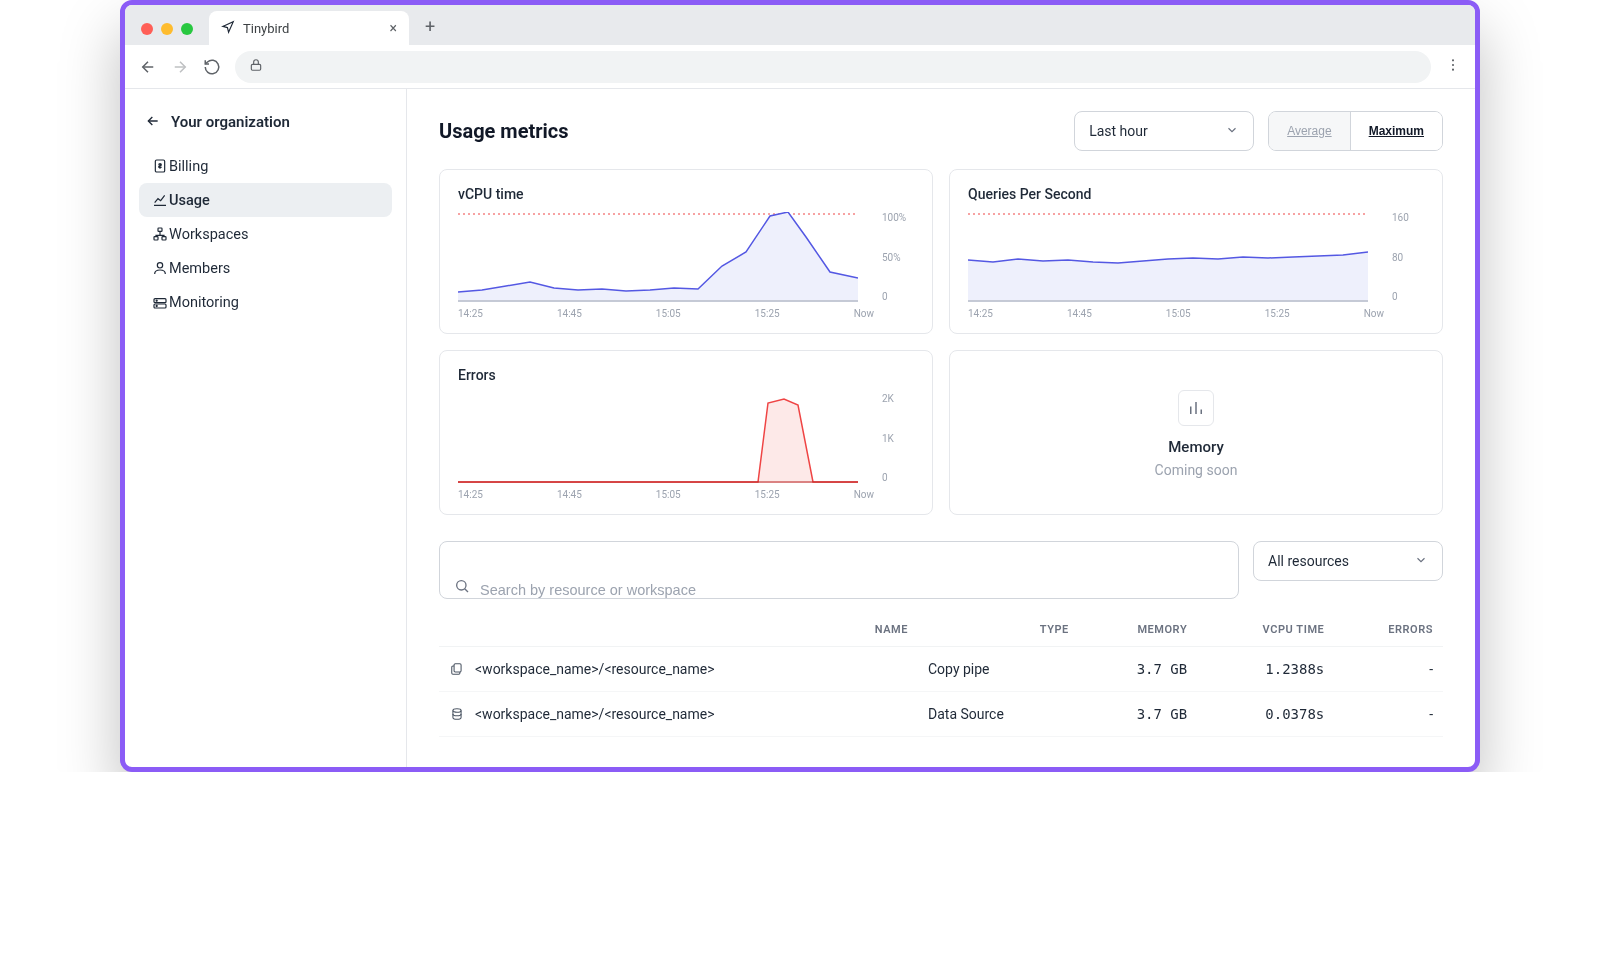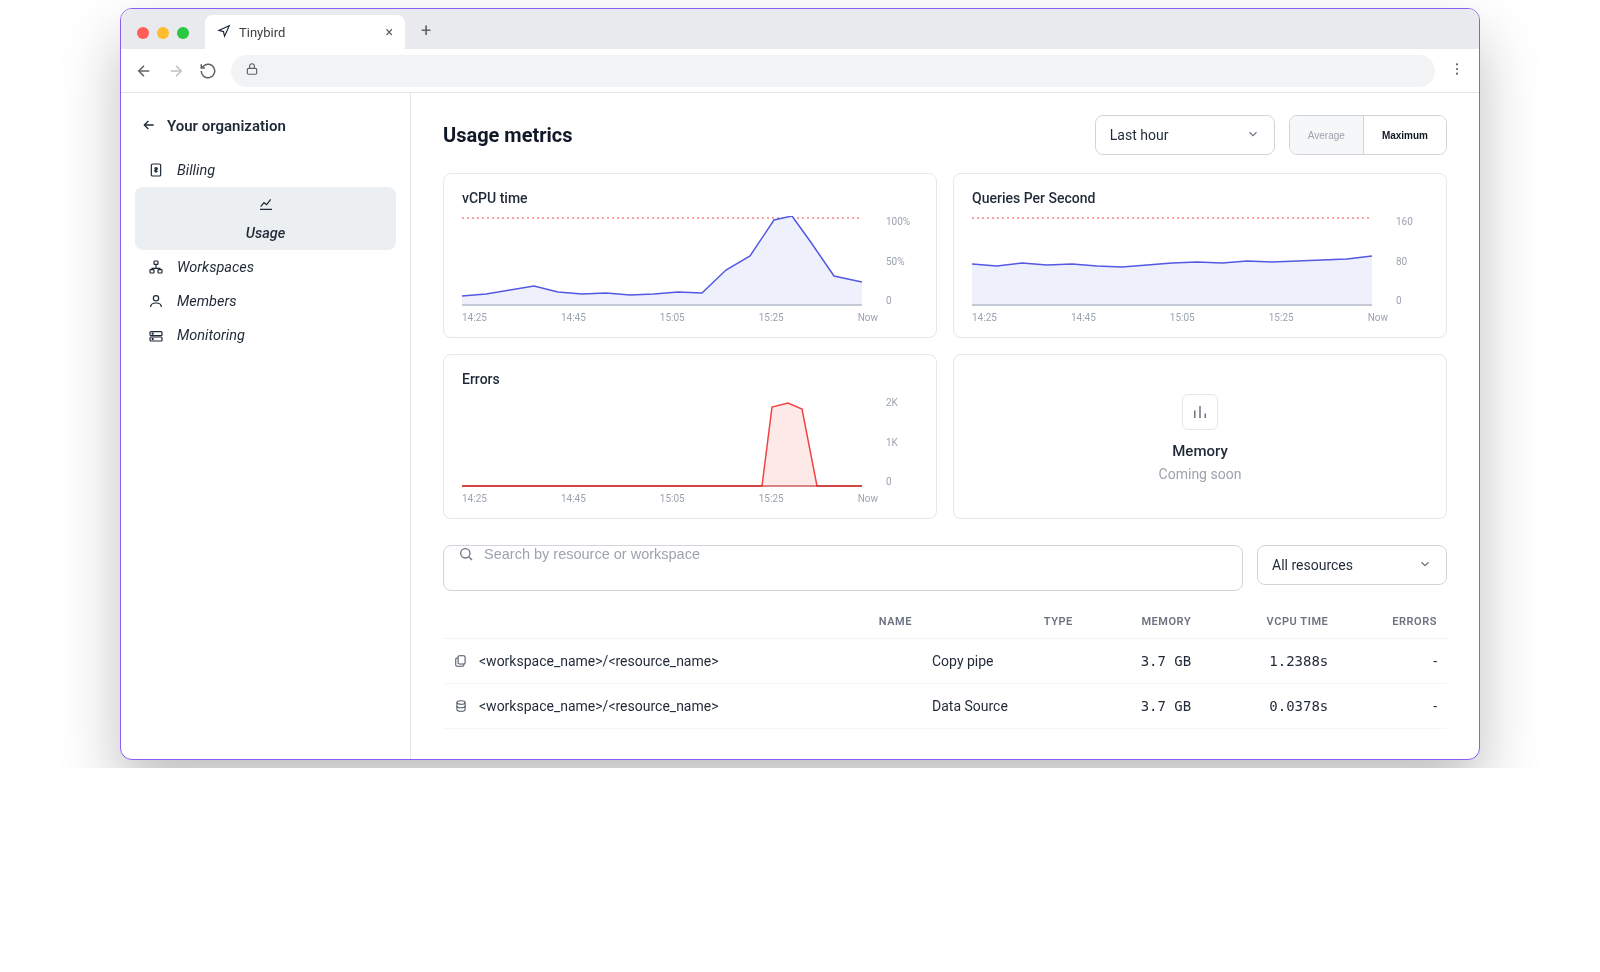--- a/index.html
+++ b/index.html
@@ -3,22 +3,22 @@
 <meta charset="utf-8">
 <style>
   * { box-sizing: border-box; margin: 0; padding: 0; }
   body {
     font-family: -apple-system, BlinkMacSystemFont, "Segoe UI", Roboto, sans-serif;
     background: #fff;
     color: #1f2937;
   }
   .browser-window {
     width: 1360px;
-    margin: 8px auto;
-    border: 1px solid #8b5cf6;
+    margin: 0 auto;
+    border: 5px solid #8b5cf6;
     border-radius: 12px;
     box-shadow: 0 30px 60px rgba(0,0,0,0.25);
     overflow: hidden;
     background: #fff;
   }
   .tab-bar {
     background: #e8eaed;
     height: 40px;
     display: flex;
     align-items: flex-end;
@@ -81,29 +81,27 @@
     display:flex;
     align-items:flex-start;
     gap:10px;
     padding: 6px 8px 16px 6px;
     font-weight:600;
     font-size:15px;
   }
   .nav-item {
     display:flex;
     align-items:center;
-    gap:12px;
     padding: 8px 12px;
     border-radius:8px;
     font-size:14.5px;
     color:#1f2937;
     cursor:pointer;
-    font-style:italic;
-  }
-  .nav-item.active { background:#eceff2; font-weight:500;flex-direction:column; }
+  }
+  .nav-item.active { background:#eceff2; font-weight:500; }
   .nav-item .nico { width:18px; height:18px; display:flex; align-items:center; justify-content:center; color:#1f2937; }
 
   .main {
     flex:1;
     padding: 22px 32px 30px 32px;
   }
   .main-header {
     display:flex;
     align-items:center;
     gap:14px;
@@ -129,23 +127,24 @@
     display:flex;
     border:1px solid #d1d5db;
     border-radius:8px;
     overflow:hidden;
     height:40px;
   }
   .seg button {
     background:#f6f7f8;
     border:none;
     padding:0 18px;
-    font-size:10px;
+    font-size:12px;
     color:#9ca3af;
     cursor:pointer;
+    text-decoration:underline;
   }
   .seg button.active {
     background:#fff;
     color:#111827;
     font-weight:600;
     border-left:1px solid #d1d5db;
   }
 
   .cards {
     display:grid;
@@ -194,23 +193,23 @@
     color:#6b7280;
   }
   .ph-title { font-size:15px; color:#1f2937; font-weight:500; margin-top:6px;}
   .ph-sub { font-size:14px; color:#9ca3af; }
 
   .toolbar2 { display:flex; gap:14px; margin-bottom:10px; }
   .search-box {
     flex:1;
     border:1px solid #d1d5db;
     border-radius:8px;
-    height:46px;
-    display:flex;
-    align-items:flex-start;
+    height:58px;
+    display:flex;
+    align-items:flex-end;
     padding:0 14px;
     gap:10px;
     color:#6b7280;
   }
   .search-box input {
     border:none;
     outline:none;
     flex:1;
     font-size:14.5px;
     color:#1f2937;

